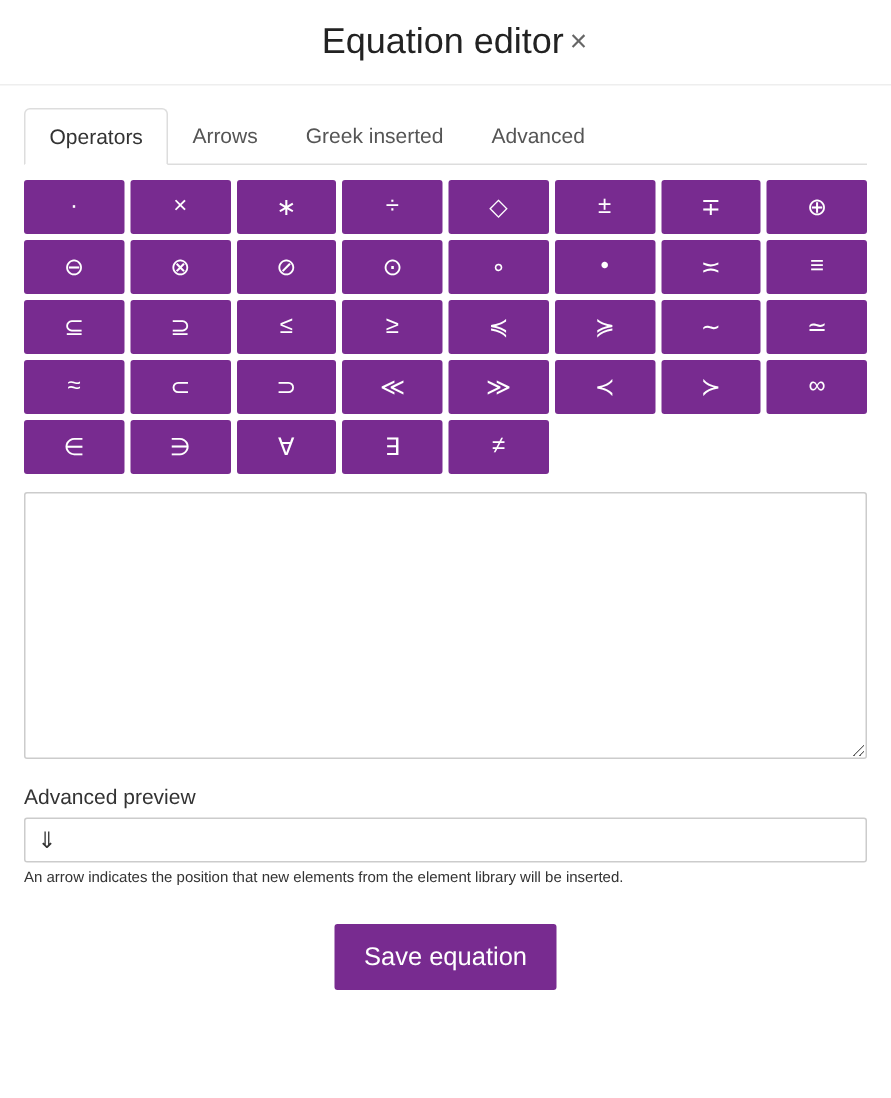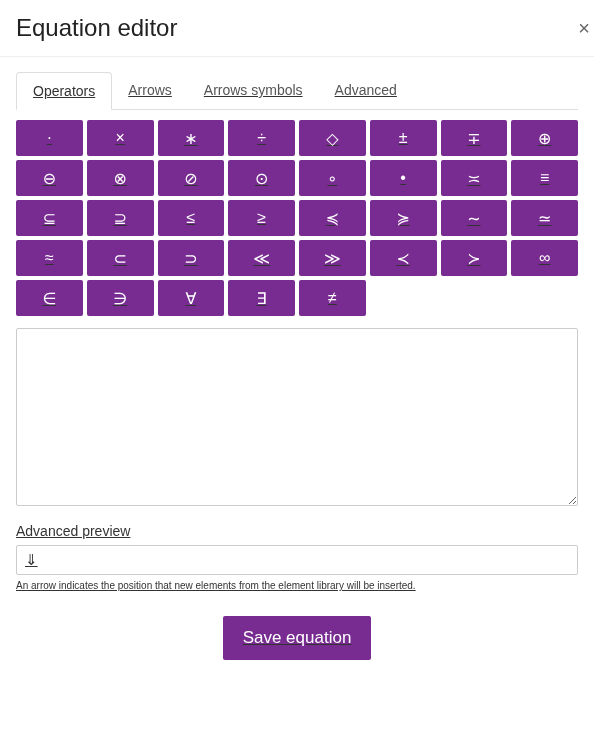--- a/index.html
+++ b/index.html
@@ -8,37 +8,37 @@
     font-family: Arial, Helvetica, sans-serif;
     font-size: 14px;
     color: #333;
     background: #fff;
     width: 594px;
   }
   .dialog { width: 594px; }
   .header {
     display: flex;
     align-items: center;
-    justify-content: space-between;
+    justify-content: center;
     padding: 14px 0 14px 16px;
     border-bottom: 1px solid #eee;
   }
   .title {
     font-size: 24px;
     font-weight: 400;
     color: #222;
   }
   .close {
     font-size: 20px;
     color: #666;
     cursor: pointer;
     line-height: 1;
     padding: 4px;
   }
-  .content { padding: 14px 16px 20px 16px; text-decoration: underline; }
+  .content { padding: 14px 16px 20px 16px; }
   .tabs {
     display: flex;
     border-bottom: 1px solid #ddd;
     margin-bottom: 10px;
   }
   .tab {
     padding: 10px 16px;
     color: #555;
     cursor: pointer;
     font-size: 14px;
@@ -128,21 +128,21 @@
   <div class="header">
     <div class="title">Equation editor</div>
     <div class="close">×</div>
   </div>
 
   <div class="content">
 
     <div class="tabs">
       <div class="tab active">Operators</div>
       <div class="tab">Arrows</div>
-      <div class="tab">Arrows symbols</div>
+      <div class="tab">Greek inserted</div>
       <div class="tab">Advanced</div>
     </div>
 
     <div class="grid">
       <div class="sym">·</div>
       <div class="sym">×</div>
       <div class="sym">∗</div>
       <div class="sym">÷</div>
       <div class="sym">◇</div>
       <div class="sym">±</div>

